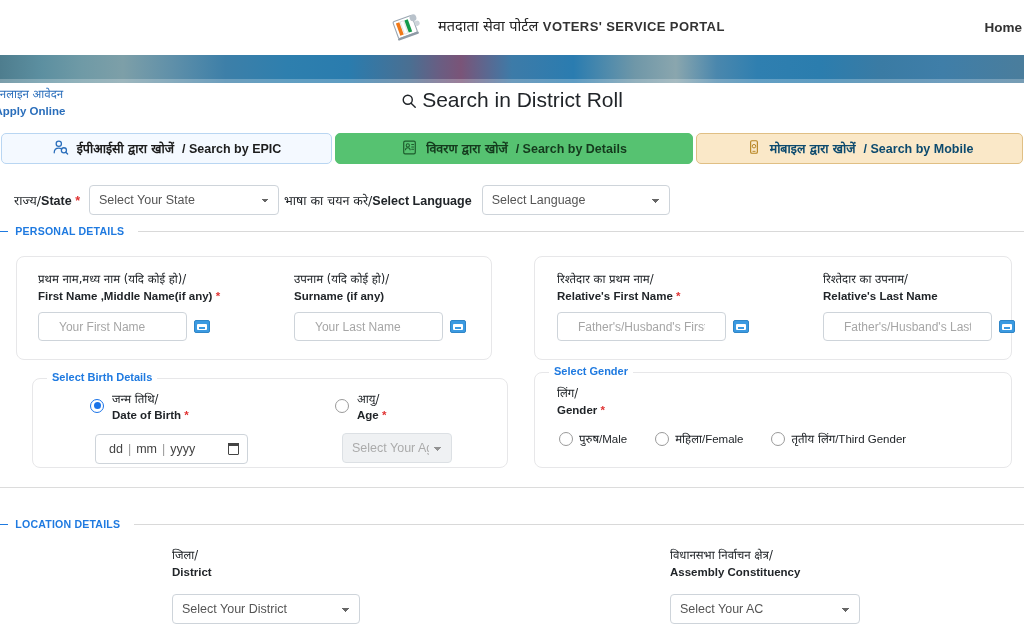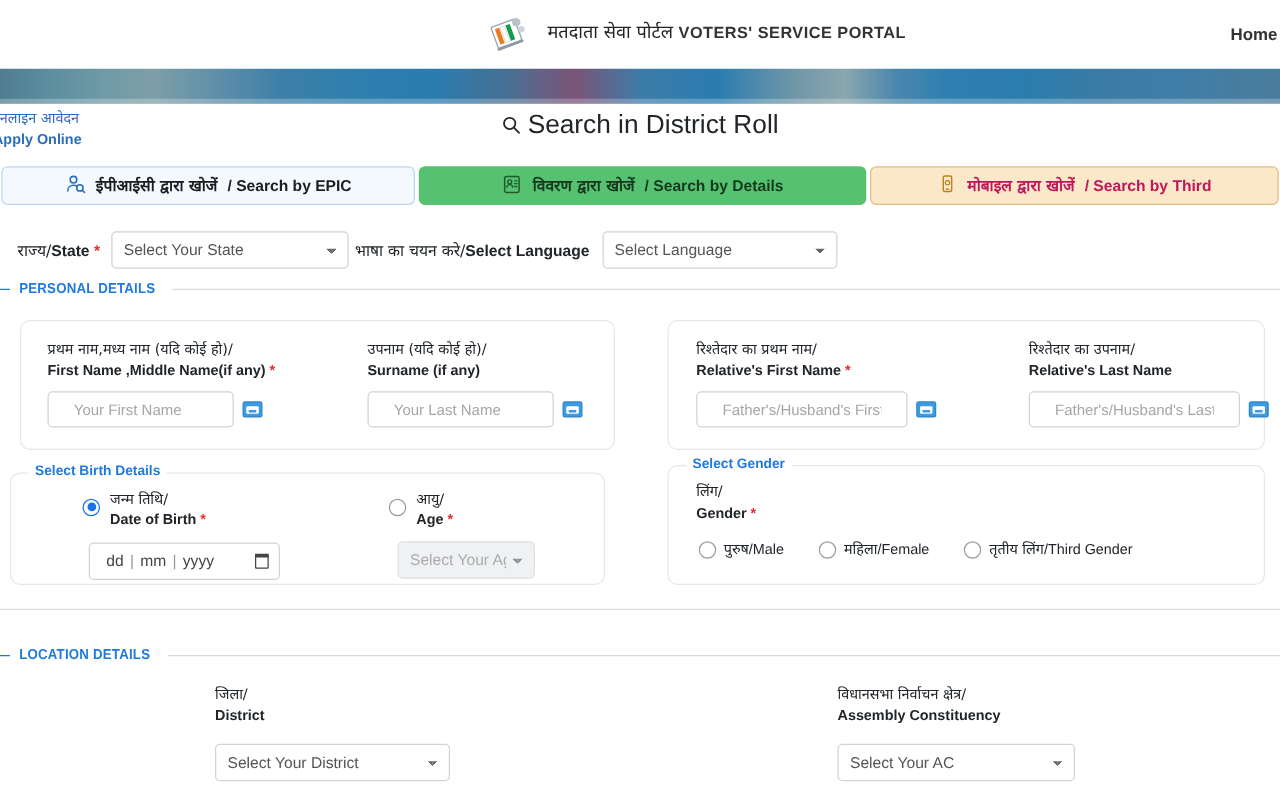--- a/index.html
+++ b/index.html
@@ -90,21 +90,21 @@
     border:1px solid transparent;
   }
   .tab .hi{ font-family:"DejaVu Sans", sans-serif; font-weight:bold; }
   .tab-epic{
     flex:0 0 331px; background:#f4f9ff; border-color:#b9d6f2; color:#1d1d1d;
   }
   .tab-details{
     flex:0 0 358px; background:#56c271; border-color:#56c271; color:#143a1d;
   }
   .tab-mobile{
-    flex:1 1 auto; background:#fae8c8; border-color:#e0bf84; color:#be185d;
+    flex:1 1 auto; background:#fae8c8; border-color:#e0bf84; color:#0c4a6e;
   }
 
   
   .sl-row{
     position:absolute; top:185px; left:0; width:1024px;
     display:flex; align-items:center;
   }
   .sl-label{
     font-size:12.5px; color:#212529;
   }
@@ -304,21 +304,21 @@
 
   <div class="tab tab-mobile">
     <span>
       <svg viewBox="0 0 20 20" width="16" height="16">
         <rect x="5.8" y="2.2" width="8.4" height="15.6" rx="1.6" fill="none" stroke="#b5821f" stroke-width="1.4"></rect>
         <circle cx="10" cy="9" r="2.2" fill="none" stroke="#b5821f" stroke-width="1.2"></circle>
         <line x1="8.6" y1="15.4" x2="11.4" y2="15.4" stroke="#b5821f" stroke-width="1.2" stroke-linecap="round"></line>
       </svg>
     </span>
     <span class="hi">मोबाइल द्वारा खोजें</span>
-    <span>/ Search by Third</span>
+    <span>/ Search by Mobile</span>
   </div>
 </div>
 
 <div class="sl-row">
   <div class="sl-label" style="width:80px;text-align:right;">
     <span class="hi">राज्य/</span><span class="en">State</span>
     <span class="req">*</span>
   </div>
   <select class="sel" style="width:190px;margin-left:9px;">
     <option>Select Your State</option>
@@ -379,21 +379,21 @@
       <span class="hi">रिश्तेदार का उपनाम/</span>
       <span class="en">Relative's Last Name</span>
     </div>
     <div style="display:flex;align-items:center;gap:7px;margin-top:8px;">
       <input class="txt" style="width: 169px;" placeholder="Father's/Husband's Last Name">
       <span class="kbd"></span>
     </div>
   </div>
 </div>
 
-<div class="fieldset" style="left:8px; top:378px; width:476px; height:90px;text-decoration:underline;">
+<div class="fieldset" style="left:32px; top:378px; width:476px; height:90px;text-decoration:underline;">
   <span class="legend">Select Birth Details</span>
 
   <div style="position:absolute;left:57px;top:12px;display:flex;align-items:flex-start;gap:8px;">
     <span class="radio on" style="margin-top:8px;"></span>
     <span class="rlabel">
       <span class="hi">जन्म तिथि/</span><br>
       <span class="en"><span>Date of Birth</span> <span class="req">*</span></span>
     </span>
   </div>
 

